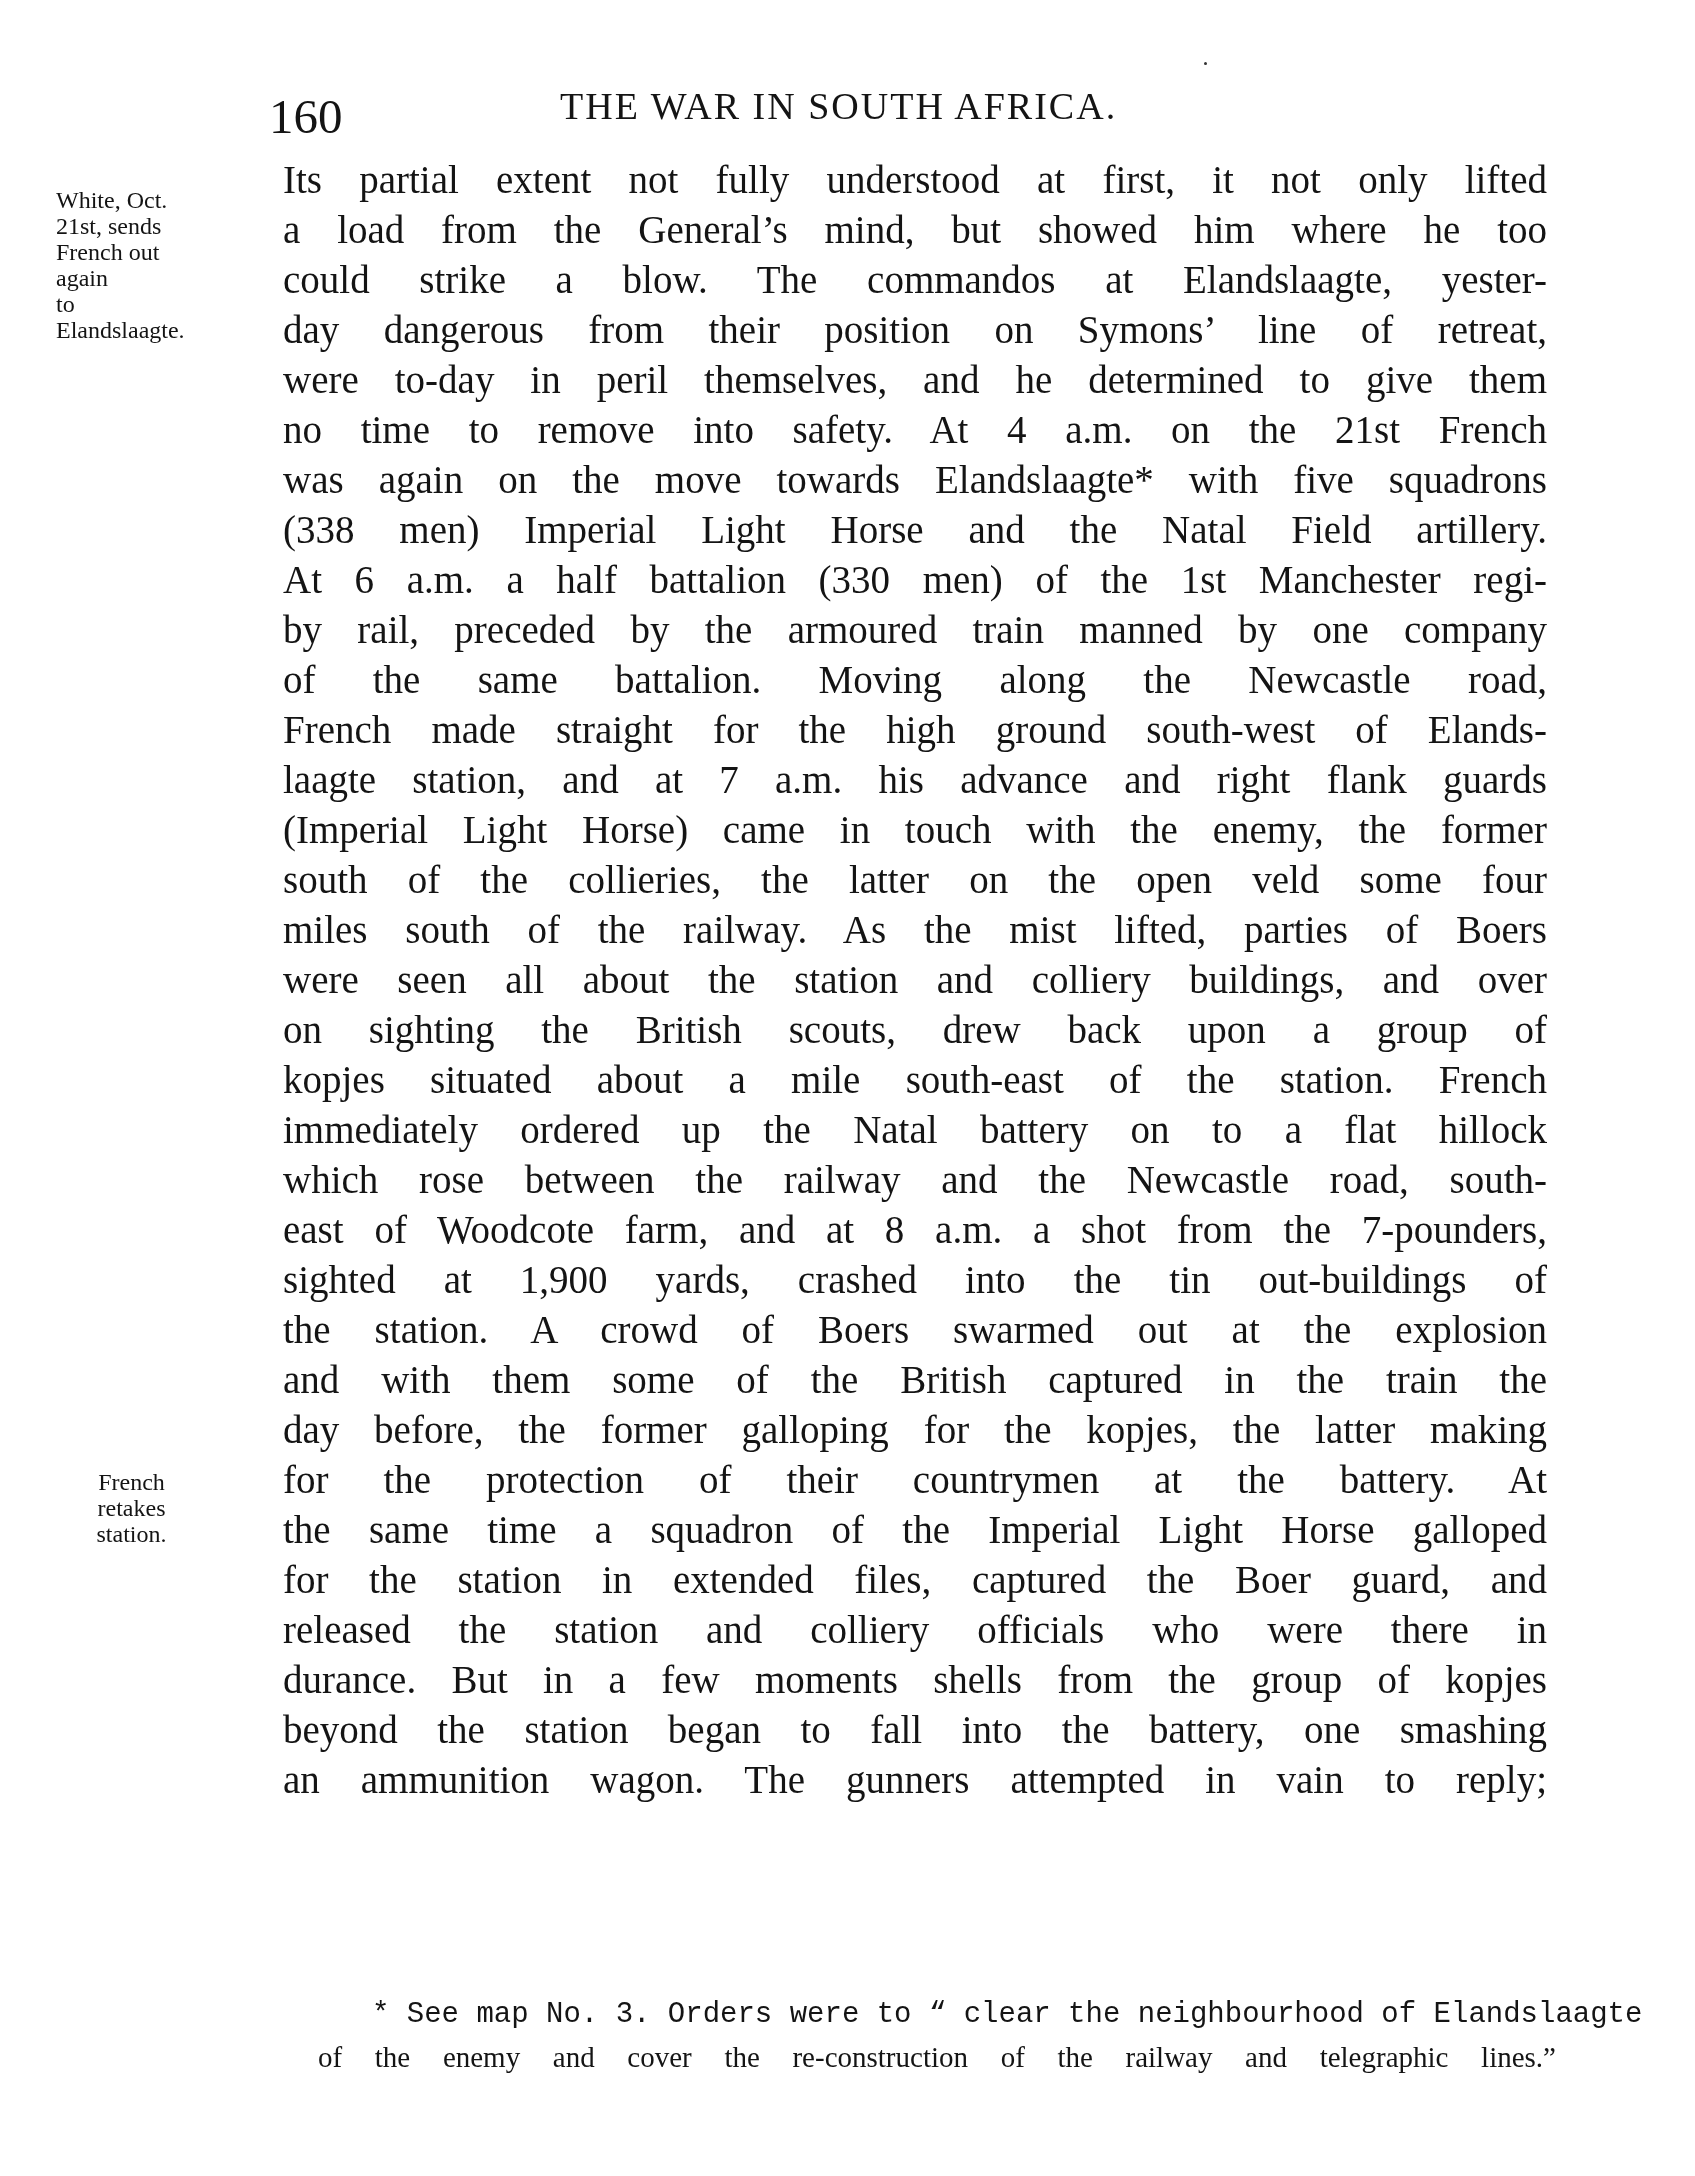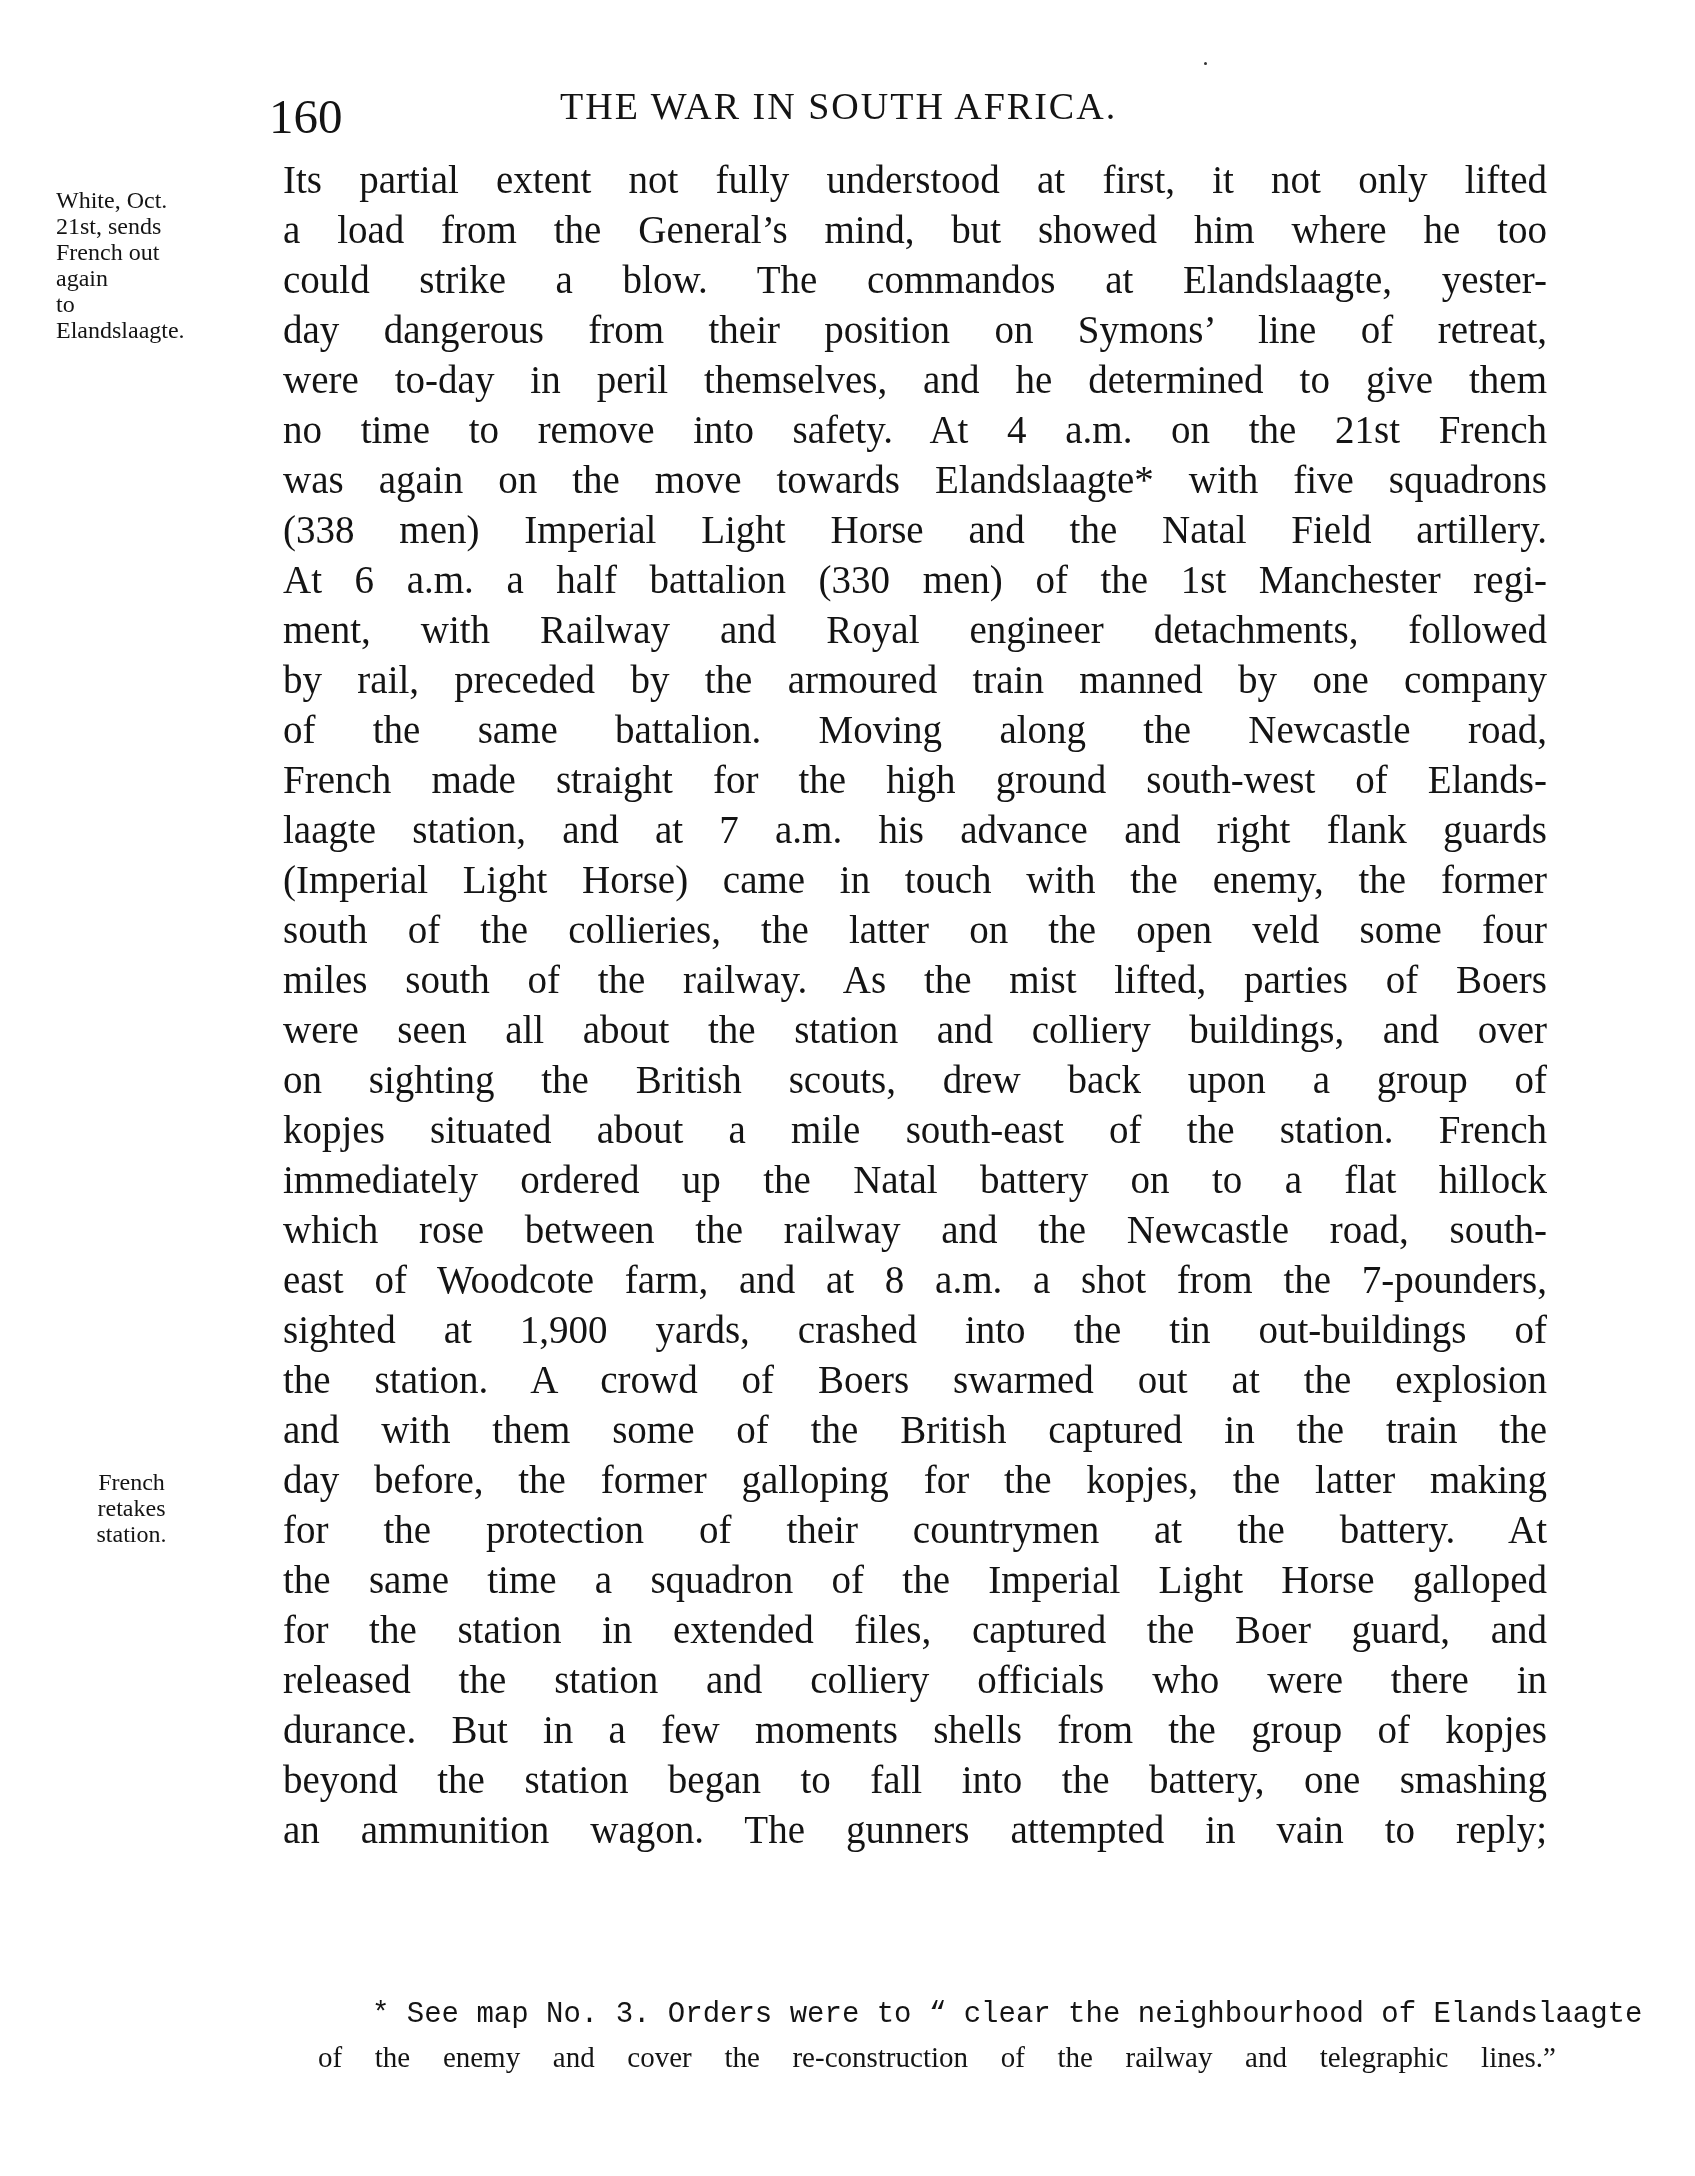--- a/index.html
+++ b/index.html
@@ -49,21 +49,20 @@
   <div class="body-text" id="body-text">
       <div class="line">Its partial extent not fully understood at first, it not only lifted</div>
       <div class="line">a load from the General’s mind, but showed him where he too</div>
       <div class="line">could strike a blow.  The commandos at Elandslaagte, yester-</div>
       <div class="line">day dangerous from their position on Symons’ line of retreat,</div>
       <div class="line">were to-day in peril themselves, and he determined to give them</div>
       <div class="line">no time to remove into safety.  At 4 a.m. on the 21st French</div>
       <div class="line">was again on the move towards Elandslaagte* with five squadrons</div>
       <div class="line">(338 men) Imperial Light Horse and the Natal Field artillery.</div>
       <div class="line">At 6 a.m. a half battalion (330 men) of the 1st Manchester regi-</div>
-      <div class="line">ment, with Railway and Royal engineer detachments, followed</div>
       <div class="line">by rail, preceded by the armoured train manned by one company</div>
       <div class="line">of the same battalion.  Moving along the Newcastle road,</div>
       <div class="line">French made straight for the high ground south-west of Elands-</div>
       <div class="line">laagte station, and at 7 a.m. his advance and right flank guards</div>
       <div class="line">(Imperial Light Horse) came in touch with the enemy, the former</div>
       <div class="line">south of the collieries, the latter on the open veld some four</div>
       <div class="line">miles south of the railway.  As the mist lifted, parties of Boers</div>
       <div class="line">were seen all about the station and colliery buildings, and over</div>
       <div class="line">on sighting the British scouts, drew back upon a group of</div>
       <div class="line">kopjes situated about a mile south-east of the station.  French</div>

